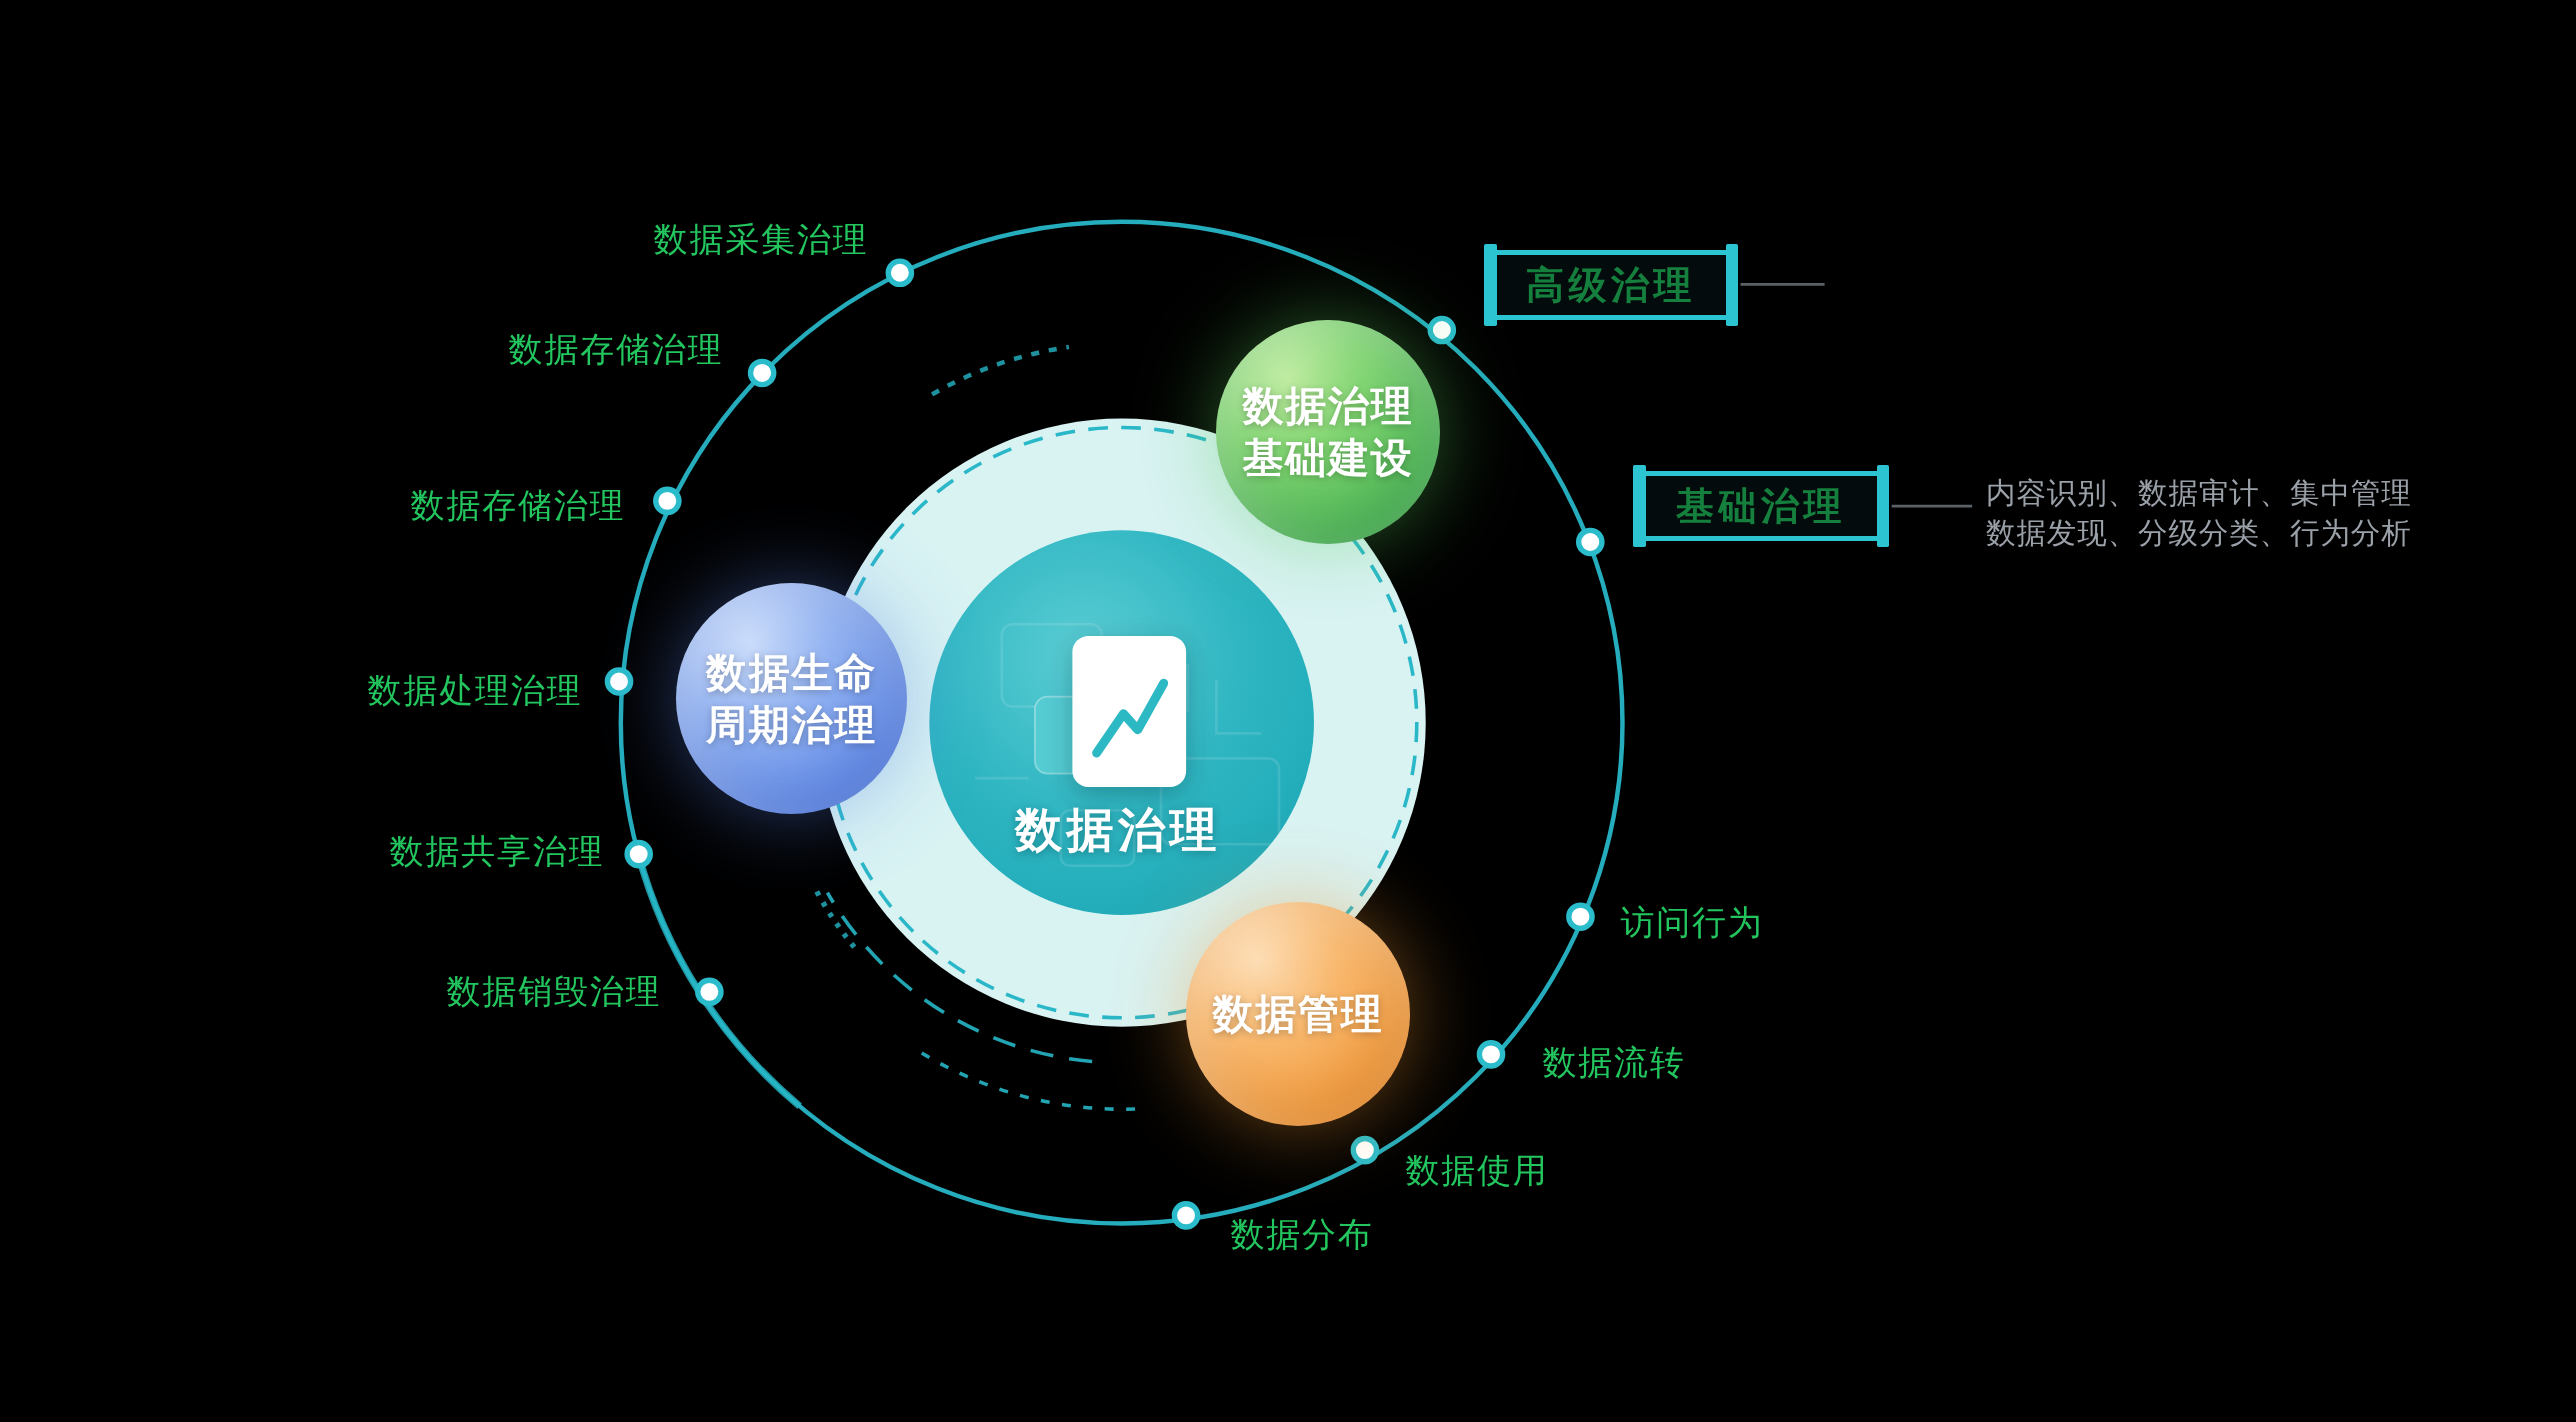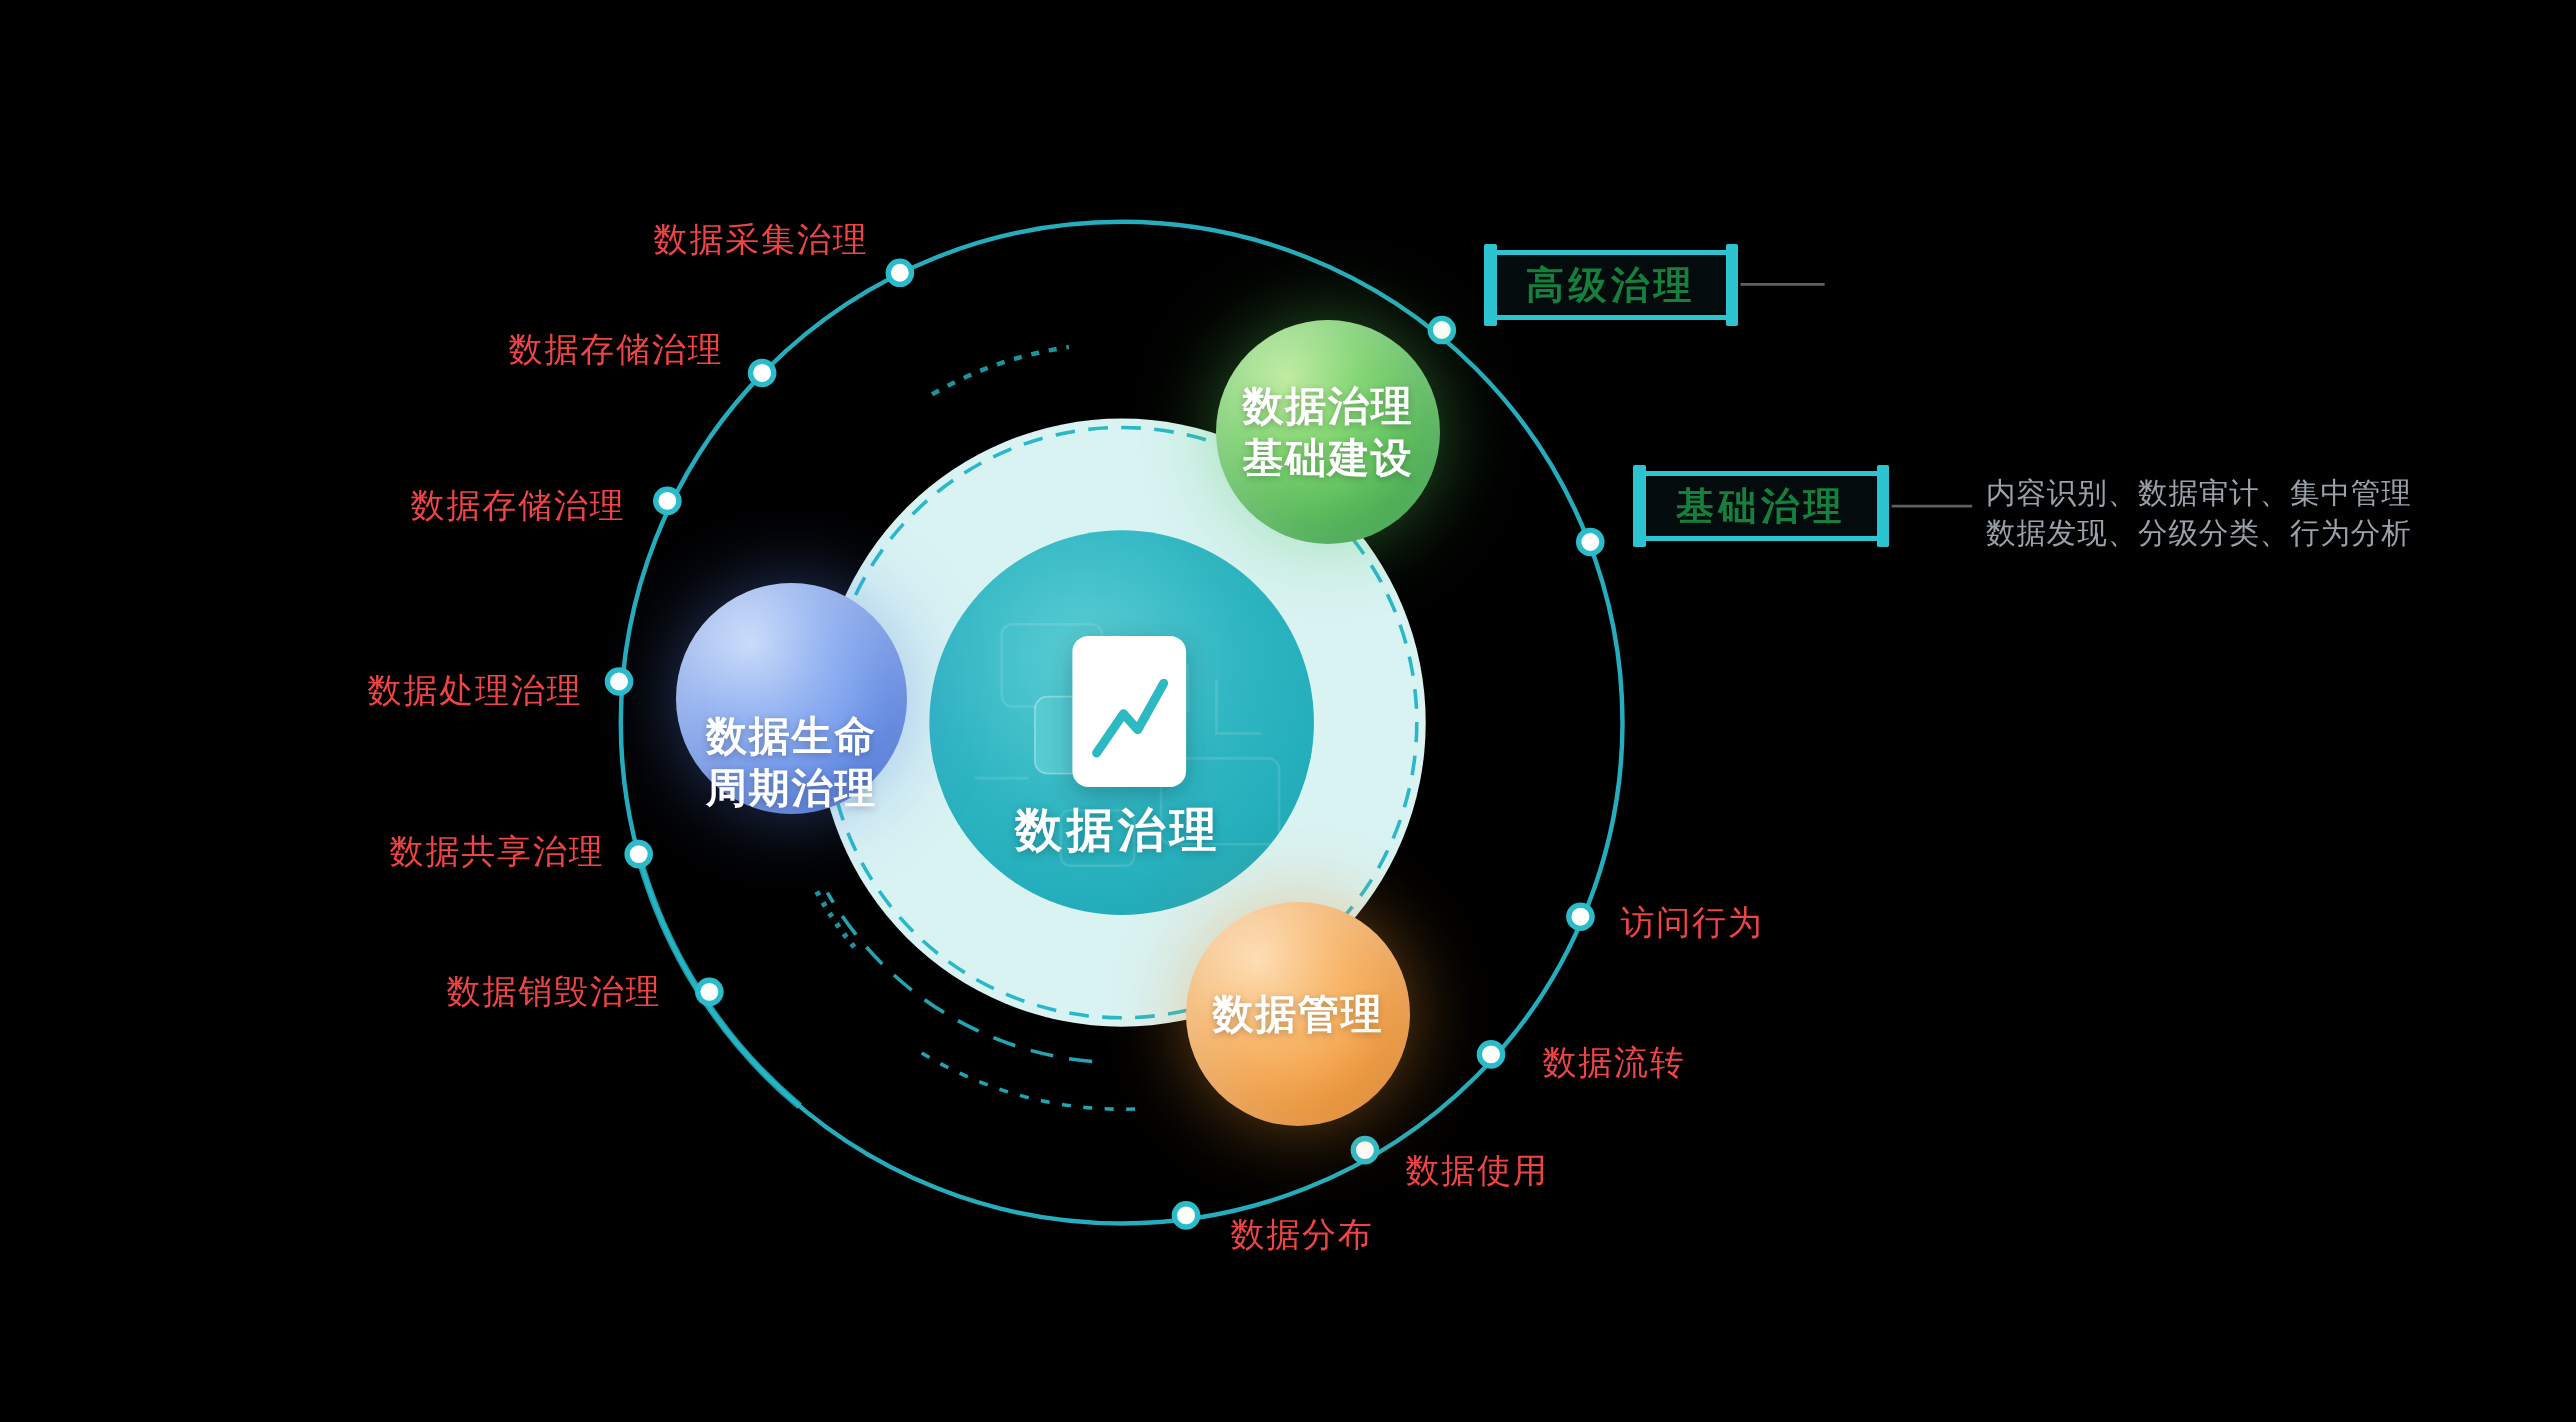--- a/index.html
+++ b/index.html
@@ -7,40 +7,39 @@
     width:2576px;height:1422px;overflow:hidden;
     font-family:"Liberation Sans","DejaVu Sans",sans-serif;
     -webkit-font-smoothing:antialiased;
   }
   .stage{position:relative;width:2576px;height:1422px;background:#000;}
   .stage svg{position:absolute;left:0;top:0;}
 
   
   .orbit-label{
     position:absolute;transform:translate(-50%,-50%);
-    color:#ef4444;font-size:34px;font-weight:500;letter-spacing:1.8px;
+    color:#22c55e;font-size:34px;font-weight:500;letter-spacing:1.8px;
     white-space:nowrap;
   }
 
   
   .satellite{
     position:absolute;border-radius:50%;
     display:flex;flex-direction:column;align-items:center;justify-content:center;
     color:#fff;font-weight:700;text-align:center;
     font-size:41px;line-height:52px;letter-spacing:1.8px;
     text-shadow:0 1.8px 7.2px rgba(0,0,0,0.25);
   }
   .satellite.green{
     background:radial-gradient(circle at 32% 26%, #bdeb9e 0%, #7fd470 34%, #4db556 74%, #3da44a 100%);
     box-shadow:0 0 81px rgba(90,200,90,0.45), inset 9px 12.5px 54px rgba(255,255,255,0.30), inset -9px -14.3px 45px rgba(20,90,40,0.18);
   }
   .satellite.blue{
     background:radial-gradient(circle at 32% 26%, #c9dbfa 0%, #92b2f1 34%, #5c86e6 78%, #4e78dd 100%);
     box-shadow:0 0 81px rgba(90,130,230,0.45), inset 9px 12.5px 54px rgba(255,255,255,0.30), inset -9px -14.3px 45px rgba(25,50,130,0.18);
-    justify-content:flex-end;
   }
   .satellite.orange{
     background:radial-gradient(circle at 32% 26%, #fddcb2 0%, #f8b76c 36%, #f09636 78%, #ea8c28 100%);
     box-shadow:0 0 81px rgba(240,150,50,0.45), inset 9px 12.5px 54px rgba(255,255,255,0.32), inset -9px -14.3px 45px rgba(140,70,10,0.18);
   }
 
   
   .center-label{
     position:absolute;transform:translate(-50%,-50%);
     color:#ffffff;font-size:47px;font-weight:700;letter-spacing:4.5px;

